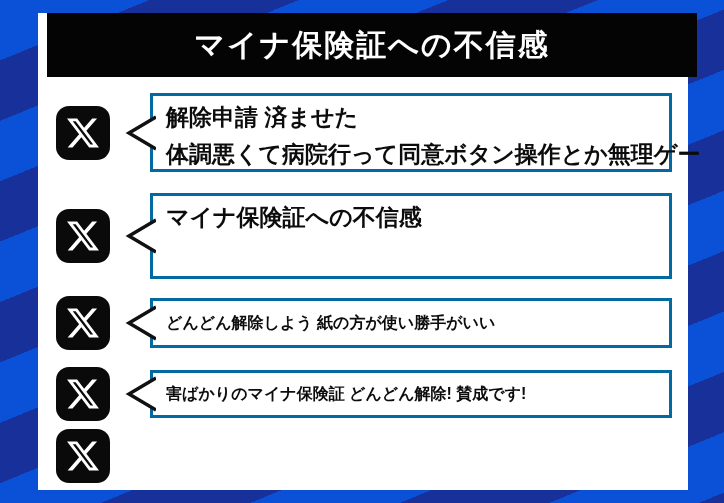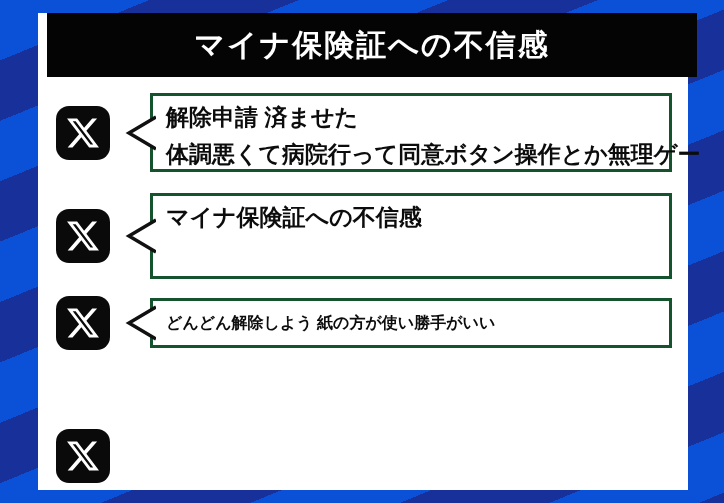--- a/index.html
+++ b/index.html
@@ -50,21 +50,21 @@
     background:#0a0a0a;
     border-radius:13px;
     display:flex; align-items:center; justify-content:center;
   }
   .x-badge svg{ width:32px; height:32px; display:block; }
 
   .bubble{
     position:absolute;
     left:112px; right:16px; top:0; bottom:0;
     background:#ffffff;
-    border:3px solid #14532d;
+    border:3px solid #0369a1;
     box-sizing:border-box;
   }
   .bubble .tail{
     position:absolute;
     left:-28px; top:50%;
     transform:translateY(-50%);
     width:31px; height:38px;
   }
   .bubble-text{
     color:#0c0c0c;
@@ -141,20 +141,35 @@
         <div class="bubble one-line">
           <svg class="tail" viewBox="0 0 31 38" preserveAspectRatio="none">
               <path d="M31 3 L4 19 L31 35" fill="#ffffff" stroke="#111111" stroke-width="3.5"></path>
             </svg>
           <div class="bubble-text">
             <span class="line">どんどん解除しよう 紙の方が使い勝手がいい</span>
           </div>
         </div>
       </div>
 
+      <div class="post-row r4">
+        <div class="x-badge">
+          <svg viewBox="0 0 24 24">
+              <path fill="#ffffff" d="M18.901 1.153h3.68l-8.04 9.19L24 22.846h-7.406l-5.8-7.584-6.638 7.584H.474l8.6-9.83L0 1.154h7.594l5.243 6.932 6.064-6.933Zm-1.293 19.494h2.039L6.486 3.24H4.298l13.31 17.407Z"></path>
+            </svg>
+        </div>
+        <div class="bubble one-line">
+          <svg class="tail" viewBox="0 0 31 38" preserveAspectRatio="none">
+              <path d="M31 3 L4 19 L31 35" fill="#ffffff" stroke="#111111" stroke-width="3.5"></path>
+            </svg>
+          <div class="bubble-text">
+            <span class="line">害ばかりのマイナ保険証 どんどん解除! 賛成です!</span>
+          </div>
+        </div>
+      </div>
 
       <div class="post-row r5">
         <div class="x-badge">
           <svg viewBox="0 0 24 24">
               <path fill="#ffffff" d="M18.901 1.153h3.68l-8.04 9.19L24 22.846h-7.406l-5.8-7.584-6.638 7.584H.474l8.6-9.83L0 1.154h7.594l5.243 6.932 6.064-6.933Zm-1.293 19.494h2.039L6.486 3.24H4.298l13.31 17.407Z"></path>
             </svg>
         </div>
       </div>
 
     </div>

